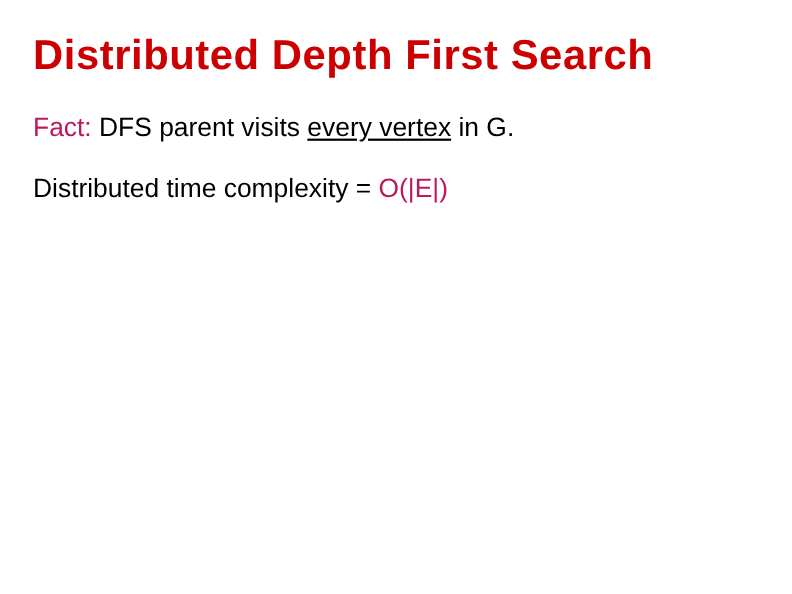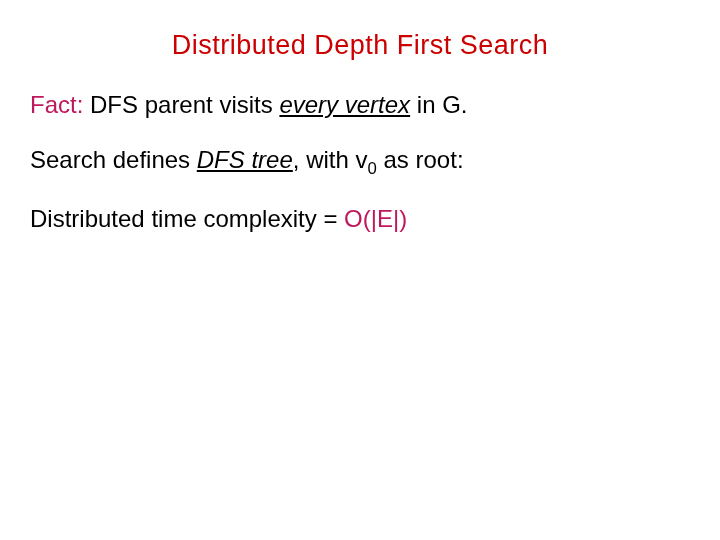--- a/index.html
+++ b/index.html
@@ -1,41 +1,38 @@
 <!DOCTYPE html>
 <html><head>
 <meta charset="utf-8">
 <style>
   * { margin: 0; padding: 0; box-sizing: border-box; }
   html, body { width: 720px; height: 540px; background: #fff; font-family: Arial, Helvetica, sans-serif; }
   .slide { padding: 20px 30px; }
-  .title { color: #cc0000; font-size: 27px; font-weight: 400; text-align: center; margin: 10px 0 30px 0; letter-spacing: 0.5px; }
+  .title { color: #cc0000; font-size: 38px; font-weight: 700; margin: 10px 0 30px 0; letter-spacing: 0.5px; }
   .content { font-size: 24px; color: #000; line-height: 1.2; }
   .para { margin-bottom: 26px; }
   .red { color: #be185d; }
-  .underline { text-decoration: underline; font-style: italic; }
+  .underline { text-decoration: underline; }
   .sub { font-size: 0.7em; vertical-align: sub; }
   .bullet-line { margin-left: 8px; }
 </style>
 </head>
 <body>
 
 <div class="slide">
   <h1 class="title">Distributed Depth First Search</h1>
 
   <div class="content">
 
     <div class="para">
       <span class="red">Fact:</span><span> DFS parent visits </span><span class="underline">every vertex</span><span> in G.</span>
     </div>
 
     <div class="para">
-      <div>
-        <span>Search defines </span><span class="underline">DFS tree</span><span>, with v</span><span class="sub">0</span><span> as root:</span>
-      </div>
     </div>
 
     <div class="para">
       <span>Distributed time complexity = </span><span class="red">O(|E|)</span>
     </div>
 
   </div>
 </div>
 
 </body></html>

